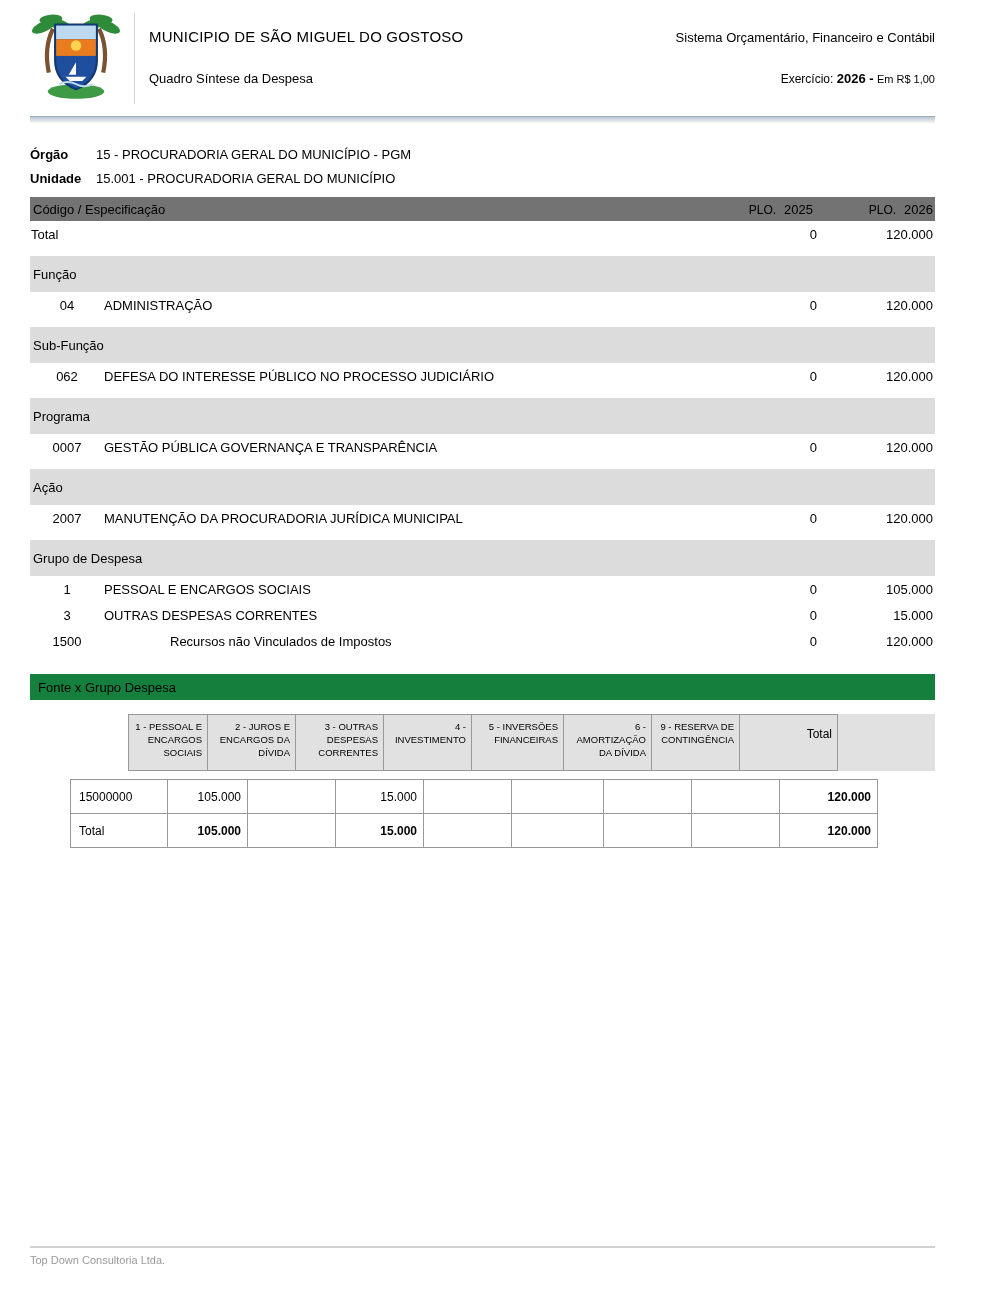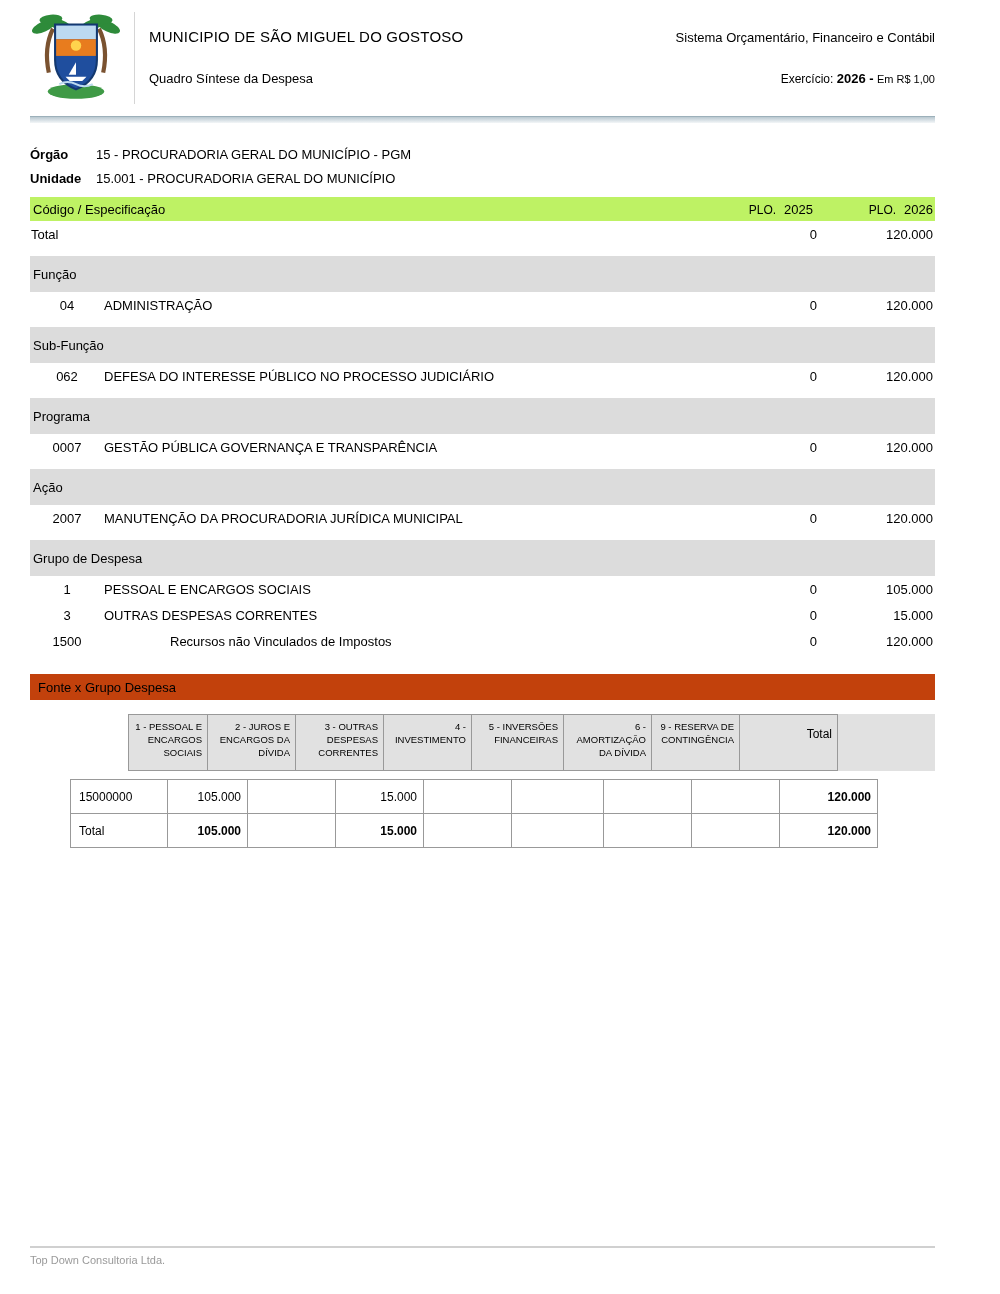--- a/index.html
+++ b/index.html
@@ -28,38 +28,38 @@
 
   
   .entity { margin-top:24px; }
   .erow { display:flex; margin-bottom:9px; align-items:baseline; }
   .elabel { width:66px; font-weight:bold; }
   .evalue { flex:1; }
 
   
   .band { background:#dcdcdc; height:36px; display:flex; align-items:center;
     padding-left:3px; margin-top:9px; }
-  .shead { background:#bef264; height:24px; display:flex; align-items:center;
+  .shead { background:#737373; height:24px; display:flex; align-items:center;
     padding-left:3px; margin-top:11px; }
   .shead .spec { flex:1; }
   .plo-pair { display:flex; justify-content:flex-end; align-items:baseline; gap:8px; padding-right:2px; }
   .plo-pair .plo-l { font-size:12px; }
   .w1 { width:120px; }
   .w2 { width:120px; }
   .srow { display:flex; align-items:center; min-height:26px; }
   .srow .slabel { flex:1; padding-left:1px; }
   .scode { width:74px; text-align:center; flex:0 0 74px; }
   .sname { flex:1; }
   .sname.indent { padding-left:66px; }
   .num { text-align:right; }
   .n1 { width:90px; flex:0 0 90px; padding-right:2px; }
   .n2 { width:116px; flex:0 0 116px; padding-right:2px; }
 
   
-  .xtitle { background:#c2410c; height:26px; display:flex; align-items:center;
+  .xtitle { background:#15803d; height:26px; display:flex; align-items:center;
     padding-left:8px; margin-top:20px; }
   .xheader { display:flex; margin-top:14px; height:57px; }
   .xspacer { width:98px; flex:0 0 98px; }
   .xhcell { background:#e1e1e1; border:1px solid #999; border-left:none;
     font-size:9.5px; line-height:1.35; text-align:right;
     padding:6px 5px 16px 3px; overflow-wrap:anywhere; }
   .xhcell.first { border-left:1px solid #999; }
   .xhcell.totalh { display:flex; align-items:center; justify-content:flex-end;
     font-size:12px; padding-top:0; }
   .xfiller { width:97px; flex:0 0 97px; background:#e1e1e1; }

